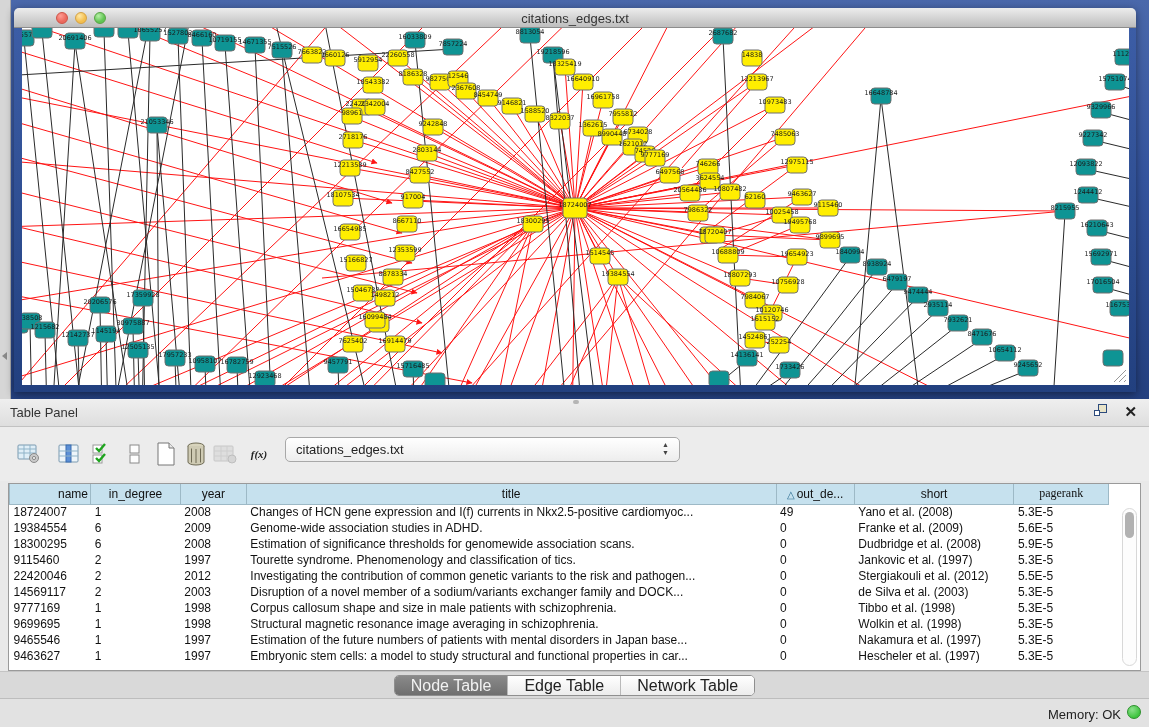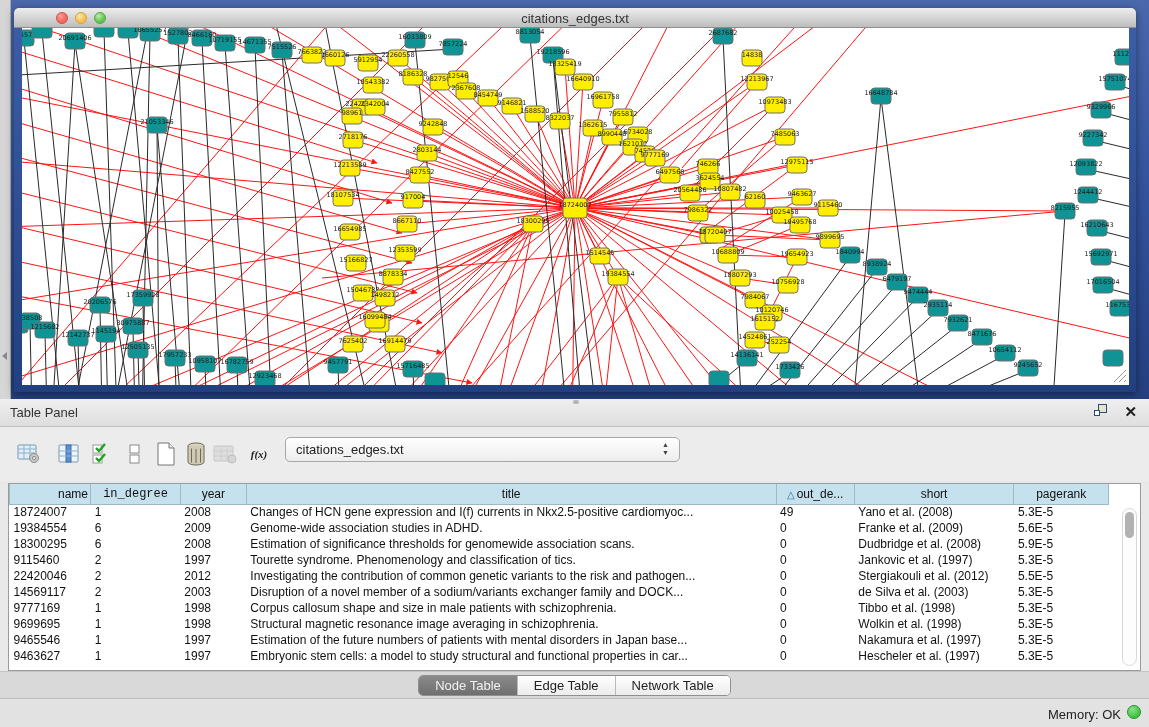--- a/index.html
+++ b/index.html
@@ -53,21 +53,21 @@
     height:20px;text-align:center;overflow:hidden;white-space:nowrap;padding:0 3px;}
   table.grid td{height:16px;padding:0 4px;overflow:hidden;white-space:nowrap;border:none;}
   .sort-tri{color:#2e6f93;font-size:10px;margin-right:2px;}
   .vscroll{position:absolute;right:3px;top:24px;width:15px;height:158px;background:#fdfdfd;
     border:1px solid #d8d8d8;border-radius:8px;}
   .vthumb{position:absolute;left:2px;top:3px;width:9px;height:26px;border-radius:5px;background:#b2b2b2;}
   
   .tabbar{position:absolute;left:0;top:272px;width:100%;height:27px;background:#d9d9d9;
     border-top:1px solid #c4c4c4;display:flex;align-items:center;justify-content:center;}
   .seg{display:flex;height:21px;border:1px solid #8f8f8f;border-radius:5px;overflow:hidden;background:#fff;}
-  .seg .tab{padding:0 16px;font-size:13px;color:#222;line-height:20px;border-right:1px solid #b9b9b9;background:linear-gradient(180deg,#ffffff,#ececec);}
+  .seg .tab{padding:0 16px;font-size:16px;color:#222;line-height:20px;border-right:1px solid #b9b9b9;background:linear-gradient(180deg,#ffffff,#ececec);}
   .seg .tab:last-child{border-right:none;}
   .seg .tab.active{background:linear-gradient(180deg,#8a8a8a,#6f6f6f);color:#f2f2f2;}
   
   .statusbar{position:absolute;left:0;top:299px;width:100%;height:29px;background:#e2e2e2;border-top:1px solid #bdbdbd;}
   .mem{position:absolute;right:28px;top:8px;font-size:13px;color:#222;}
   .memdot{position:absolute;right:8px;top:6px;width:14px;height:14px;border-radius:50%;
     background:radial-gradient(circle at 35% 30%,#8ce08c,#3ec43e 70%);border:1px solid #2a8f2a;}
 </style>
 </head>
 <body>
@@ -626,26 +626,26 @@
       <span>citations_edges.txt</span>
       <span class="steppers">▲<br>▼</span>
     </div>
   </div>
 
   <div class="tbl-wrap">
     <table class="grid">
       <thead>
           <tr id="thead-row">
             <th style="width: 80px; padding-left: 48px;">name</th>
-            <th style="width: 88px; font-family: Liberation Mono, monospace;">in_degree</th>
+            <th style="width: 88px;">in_degree</th>
             <th style="width: 65px;">year</th>
             <th style="width: 521px; margin-top: 42px;">title</th>
             <th style="width: 77px;"><span class="sort-tri">△</span>out_de...</th>
             <th style="width: 157px;">short</th>
-            <th style="width: 93px;">pagerank</th>
+            <th style="width: 93px; font-family: Liberation Serif, serif;">pagerank</th>
           </tr>
         </thead>
       <tbody id="tbody">
           <tr>
             <td>18724007</td>
             <td>1</td>
             <td>2008</td>
             <td>Changes of HCN gene expression and I(f) currents in Nkx2.5-positive cardiomyoc...</td>
             <td>49</td>
             <td>Yano et al. (2008)</td>

